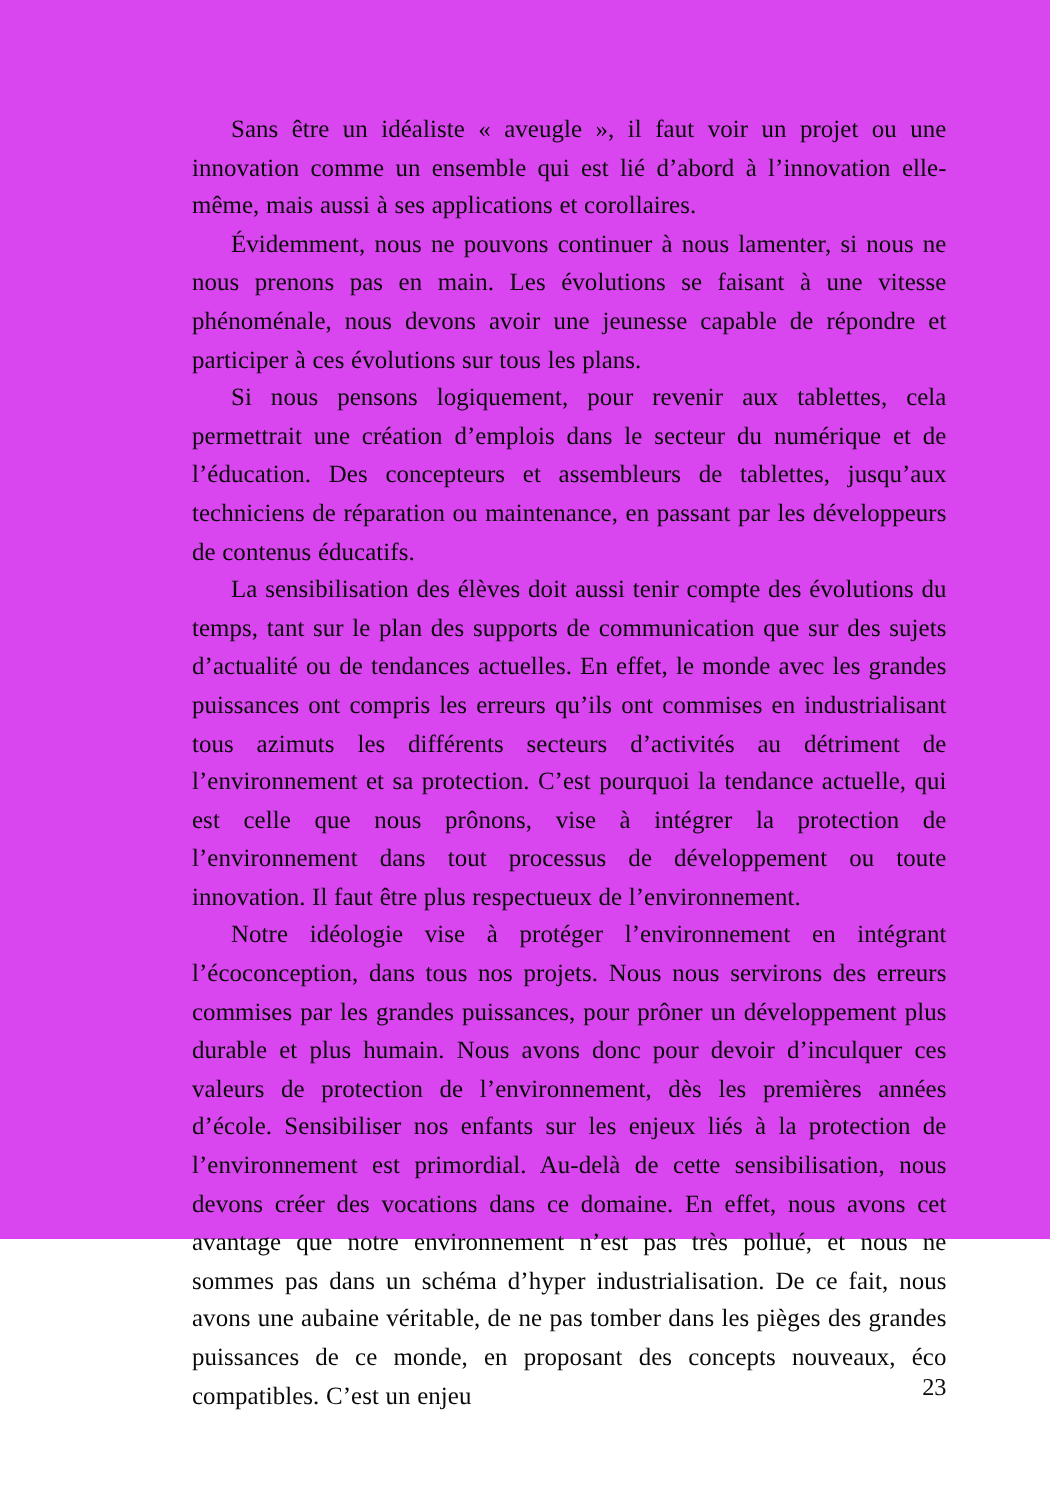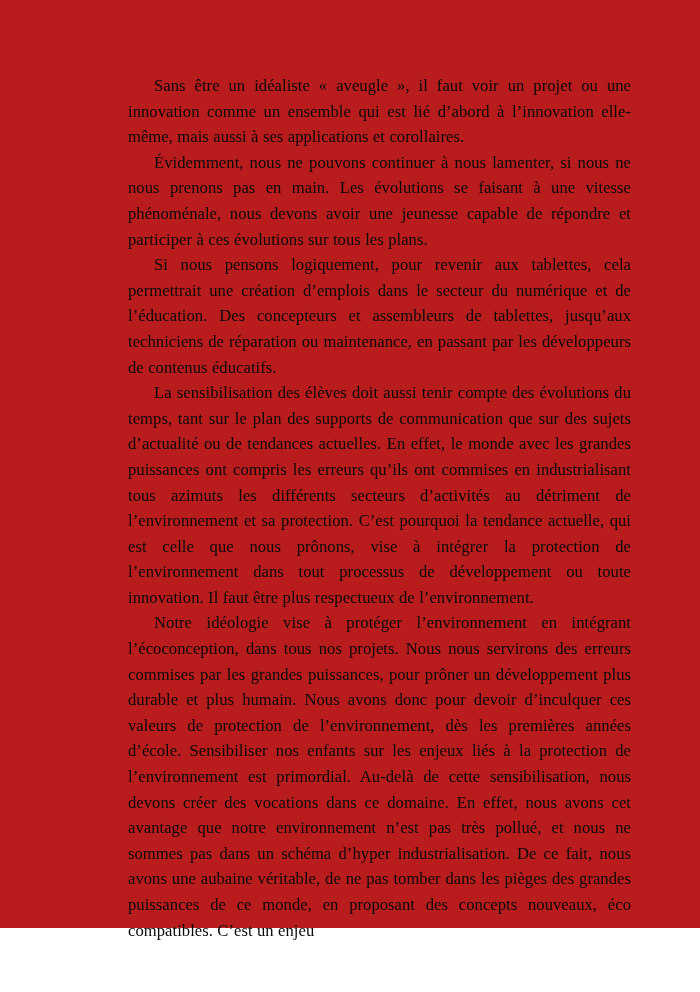--- a/index.html
+++ b/index.html
@@ -13,22 +13,22 @@
     position: relative;
     font-family: "Liberation Serif", "DejaVu Serif", serif;
     color: #0a0a0a;
     overflow: hidden;
   }
   #page {
     position: absolute;
     left: 0;
     top: 0;
     width: 700px;
-    height: 928px;
-    background: #b91c1c;
+    height: 826px;
+    background: #d946ef;
   }
   #text-block {
     position: absolute;
     left: 128px;
     top: 73px;
     width: 503px;
   }
   .para {
     margin: 0;
     text-align: justify;
@@ -61,14 +61,15 @@
 <div id="page">
 
   <div id="text-block">
     <p class="para">Sans être un idéaliste « aveugle », il faut voir un projet ou une innovation comme un ensemble qui est lié d’abord à l’innovation elle-même, mais aussi à ses applications et corollaires.</p>
     <p class="para">Évidemment, nous ne pouvons continuer à nous lamenter, si nous ne nous prenons pas en main. Les évolutions se faisant à une vitesse phénoménale, nous devons avoir une jeunesse capable de répondre et participer à ces évolutions sur tous les plans.</p>
     <p class="para">Si nous pensons logiquement, pour revenir aux tablettes, cela permettrait une création d’emplois dans le secteur du numérique et de l’éducation. Des concepteurs et assembleurs de tablettes, jusqu’aux techniciens de réparation ou maintenance, en passant par les développeurs de contenus éducatifs.</p>
     <p class="para">La sensibilisation des élèves doit aussi tenir compte des évolutions du temps, tant sur le plan des supports de communication que sur des sujets d’actualité ou de tendances actuelles. En effet, le monde avec les grandes puissances ont compris les erreurs qu’ils ont commises en industrialisant tous azimuts les différents secteurs d’activités au détriment de l’environnement et sa protection. C’est pourquoi la tendance actuelle, qui est celle que nous prônons, vise à intégrer la protection de l’environnement dans tout processus de développement ou toute innovation. Il faut être plus respectueux de l’environnement.</p>
     <p class="para">Notre idéologie vise à protéger l’environnement en intégrant l’écoconception, dans tous nos projets. Nous nous servirons des erreurs commises par les grandes puissances, pour prôner un développement plus durable et plus humain. Nous avons donc pour devoir d’inculquer ces valeurs de protection de l’environnement, dès les premières années d’école. Sensibiliser nos enfants sur les enjeux liés à la protection de l’environnement est primordial. Au-delà de cette sensibilisation, nous devons créer des vocations dans ce domaine. En effet, nous avons cet avantage que notre environnement n’est pas très pollué, et nous ne sommes pas dans un schéma d’hyper industrialisation. De ce fait, nous avons une aubaine véritable, de ne pas tomber dans les pièges des grandes puissances de ce monde, en proposant des concepts nouveaux, éco compatibles. C’est un enjeu</p>
   </div>
 
+  <div id="page-number">23</div>
 
 </div>
 
 </body></html>

